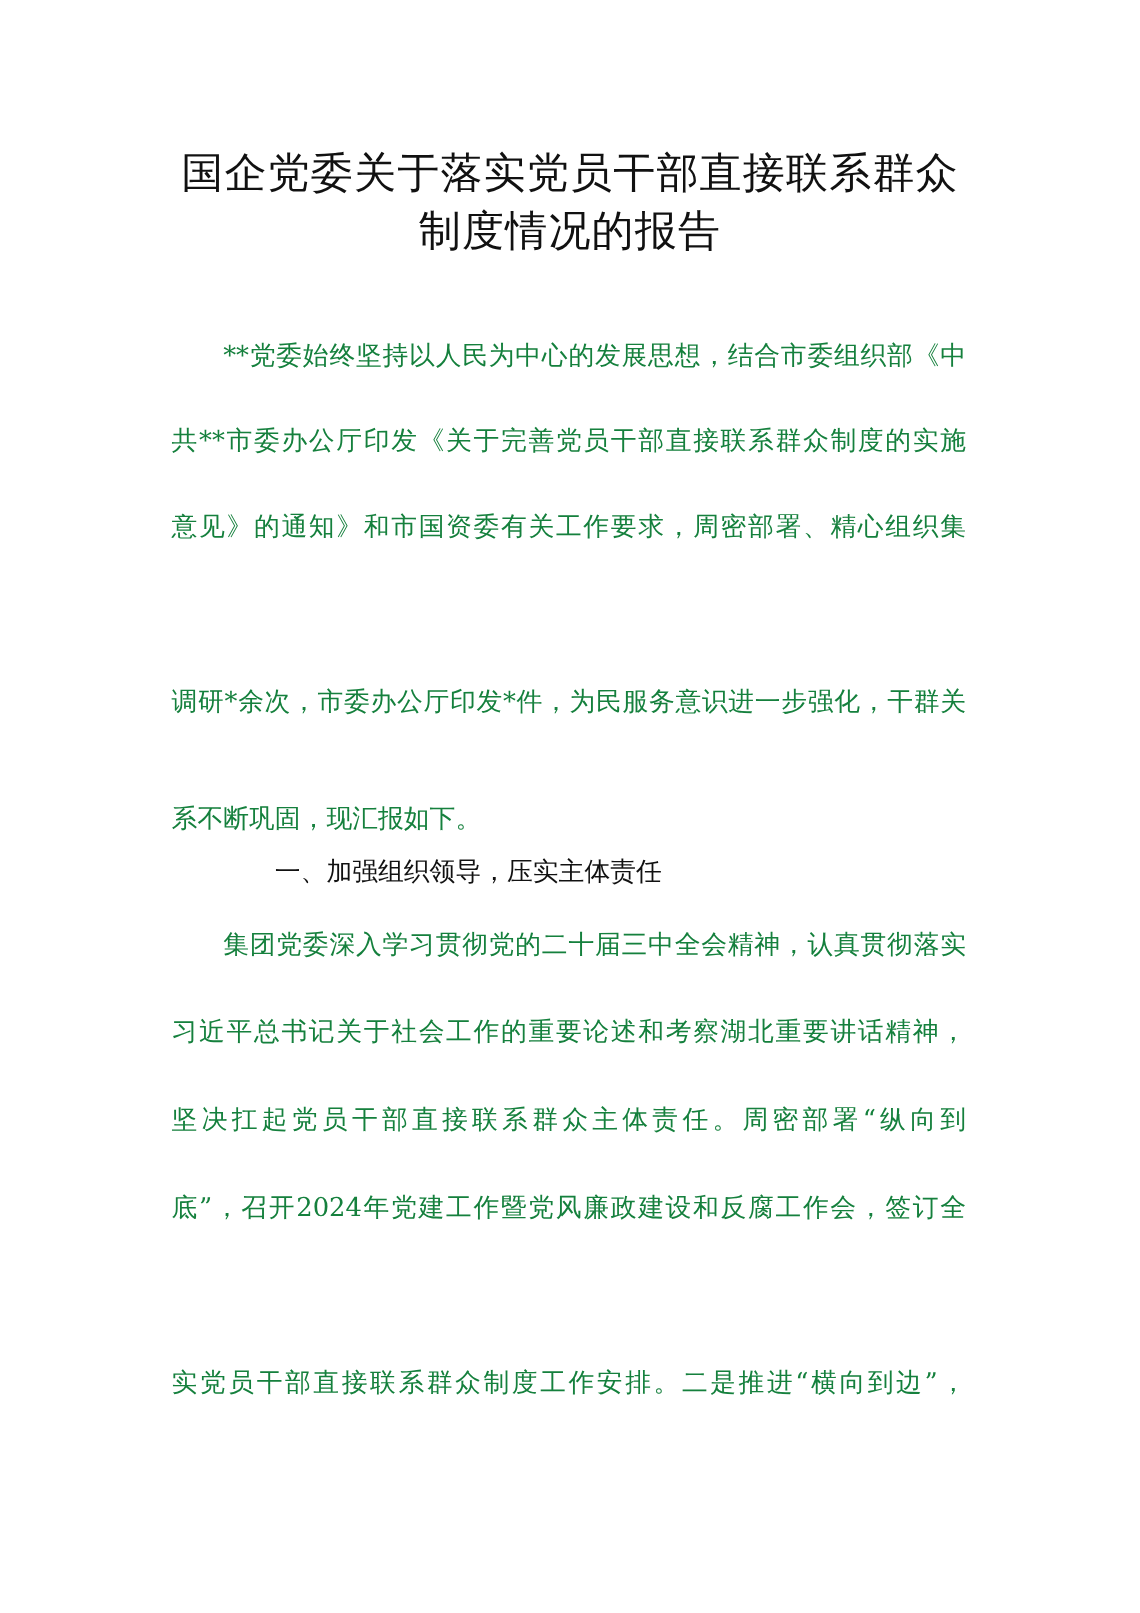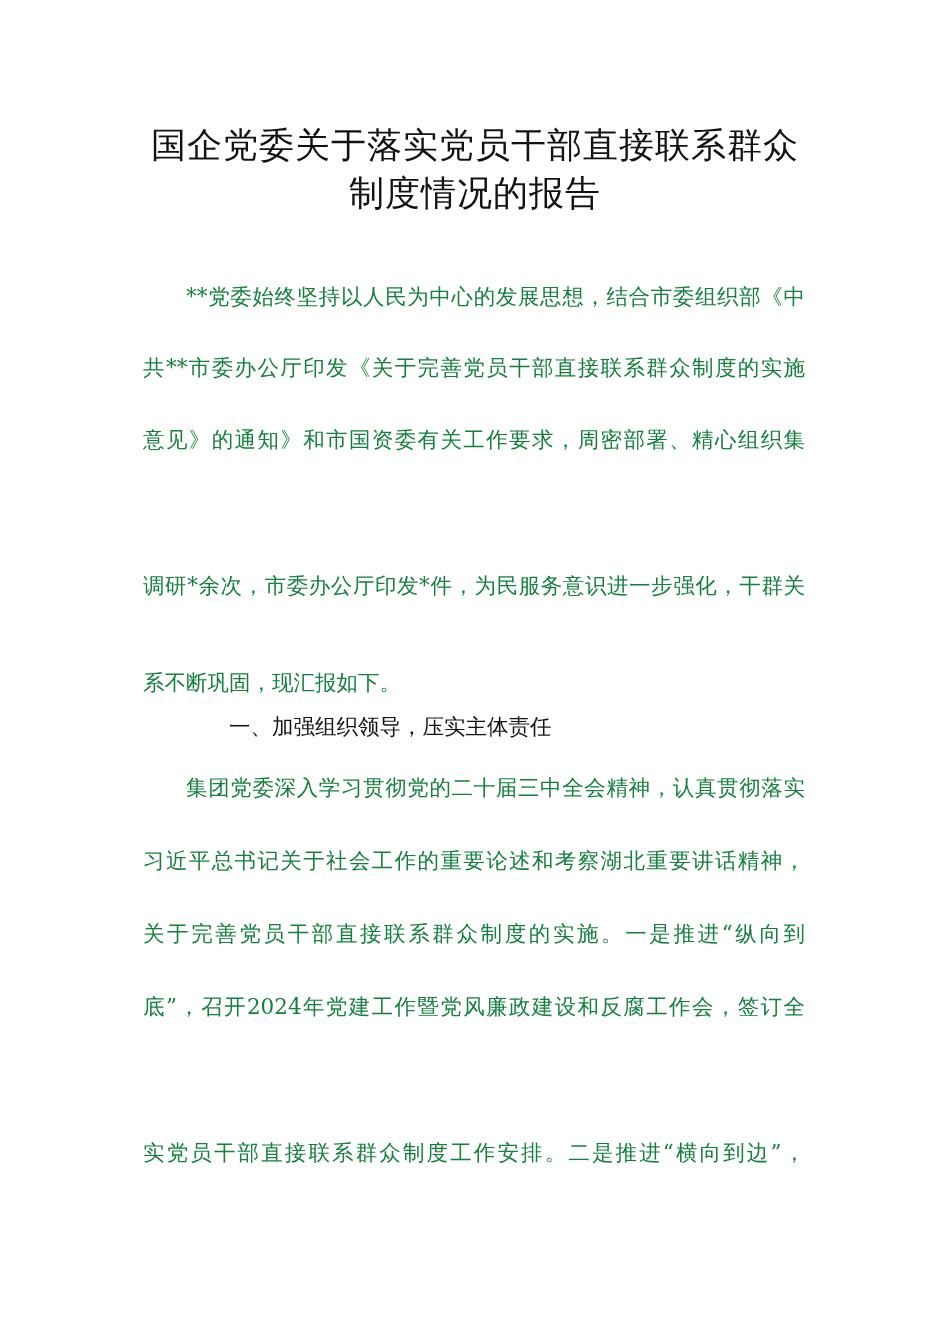--- a/index.html
+++ b/index.html
@@ -26,16 +26,16 @@
   <div class="line indent" style="top:282px">**党委始终坚持以人民为中心的发展思想，结合市委组织部《中</div>
   <div class="line" style="top:353px">共**市委办公厅印发《关于完善党员干部直接联系群众制度的实施</div>
   <div class="line" style="top:425px">意见》的通知》和市国资委有关工作要求，周密部署、精心组织集</div>
   <div class="line" style="top:571px">调研*余次，市委办公厅印发*件，为民服务意识进一步强化，干群关</div>
   <div class="line last" style="top:644px">系不断巩固，现汇报如下。</div>
 
   <div class="heading" style="top:712px">一、加强组织领导，压实主体责任</div>
 
   <div class="line" style="top:846px">习近平总书记关于社会工作的重要论述和考察湖北重要讲话精神，</div>
   <div class="line indent" style="top:773px">集团党委深入学习贯彻党的二十届三中全会精神，认真贯彻落实</div>
-  <div class="line" style="top:919px">关于完善党员干部直接联系群众制度的实施。一是推进“纵向到</div>
+  <div class="line" style="top:919px">坚决扛起党员干部直接联系群众主体责任。周密部署“纵向到</div>
   <div class="line" style="top:992px">底”，召开2024年党建工作暨党风廉政建设和反腐工作会，签订全</div>
   <div class="line" style="top:1138px">实党员干部直接联系群众制度工作安排。二是推进“横向到边”，</div>
 </div>
 
 </body></html>

